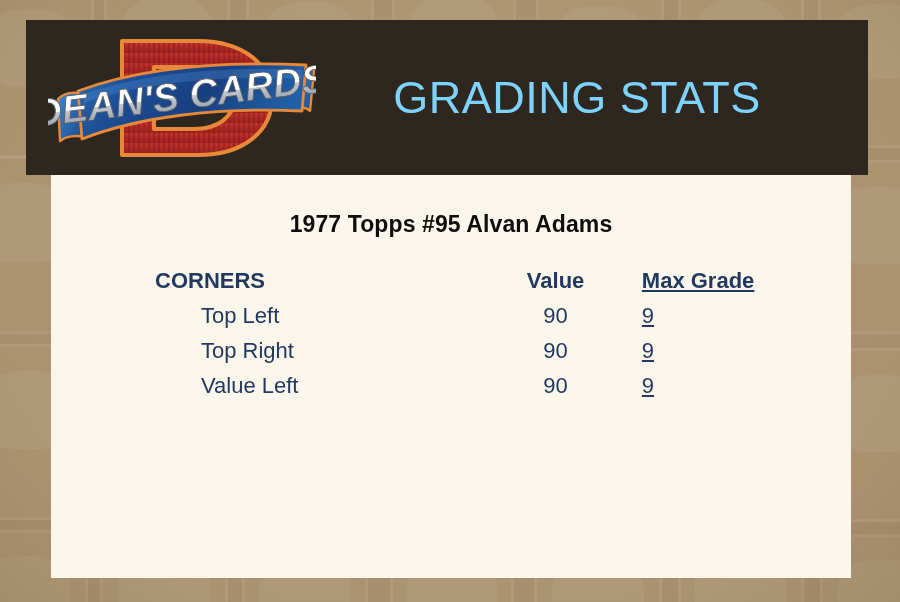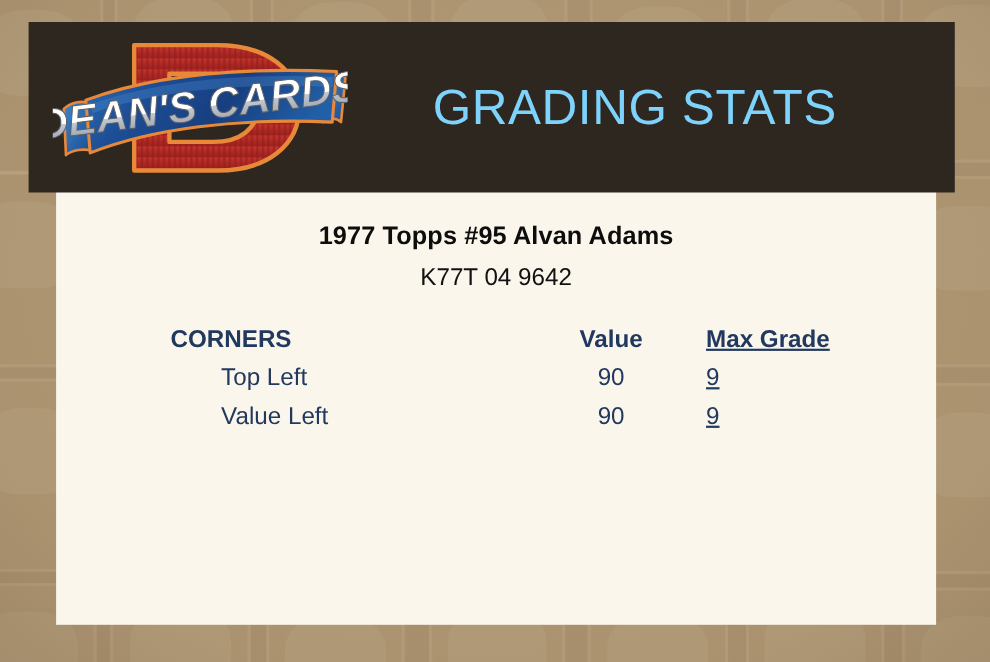--- a/index.html
+++ b/index.html
@@ -87,21 +87,21 @@
   #grading-subtitle {
     font-size: 32px;
     font-weight: 400;
     margin-top: 15px;
   }
 
   
   #content-panel {
     position: absolute;
     left: 51px;
-    top: 165px;
+    top: 175px;
     width: 800px;
     height: 403px;
     background: #fbf6ec;
     z-index: 2;
   }
 
   #card-title {
     text-align: center;
     font-size: 23px;
     font-weight: bold;
@@ -240,37 +240,41 @@
   </div>
 
   <div id="header-titles">
     <div id="grading-title">GRADING STATS</div>
   </div>
 </div>
 
 <div id="content-panel">
 
   <div id="card-title">1977 Topps #95 Alvan Adams</div>
-  <div id="card-serial">K77T 04 9642</div>
 
   <table id="stats-table">
     <thead>
       <tr>
         <th class="col-label">CORNERS</th>
         <th class="col-value">Value</th>
         <th class="col-max">Max Grade</th>
       </tr>
     </thead>
     <tbody>
       <tr>
         <td class="col-label">Top Left</td>
         <td class="col-value">90</td>
         <td class="col-max">9</td>
       </tr>
       <tr>
+        <td class="col-label">Top Right</td>
+        <td class="col-value">90</td>
+        <td class="col-max">9</td>
+      </tr>
+      <tr>
         <td class="col-label">Value Left</td>
         <td class="col-value">90</td>
         <td class="col-max">9</td>
       </tr>
     </tbody>
   </table>
 
 </div>
 
 </body></html>

